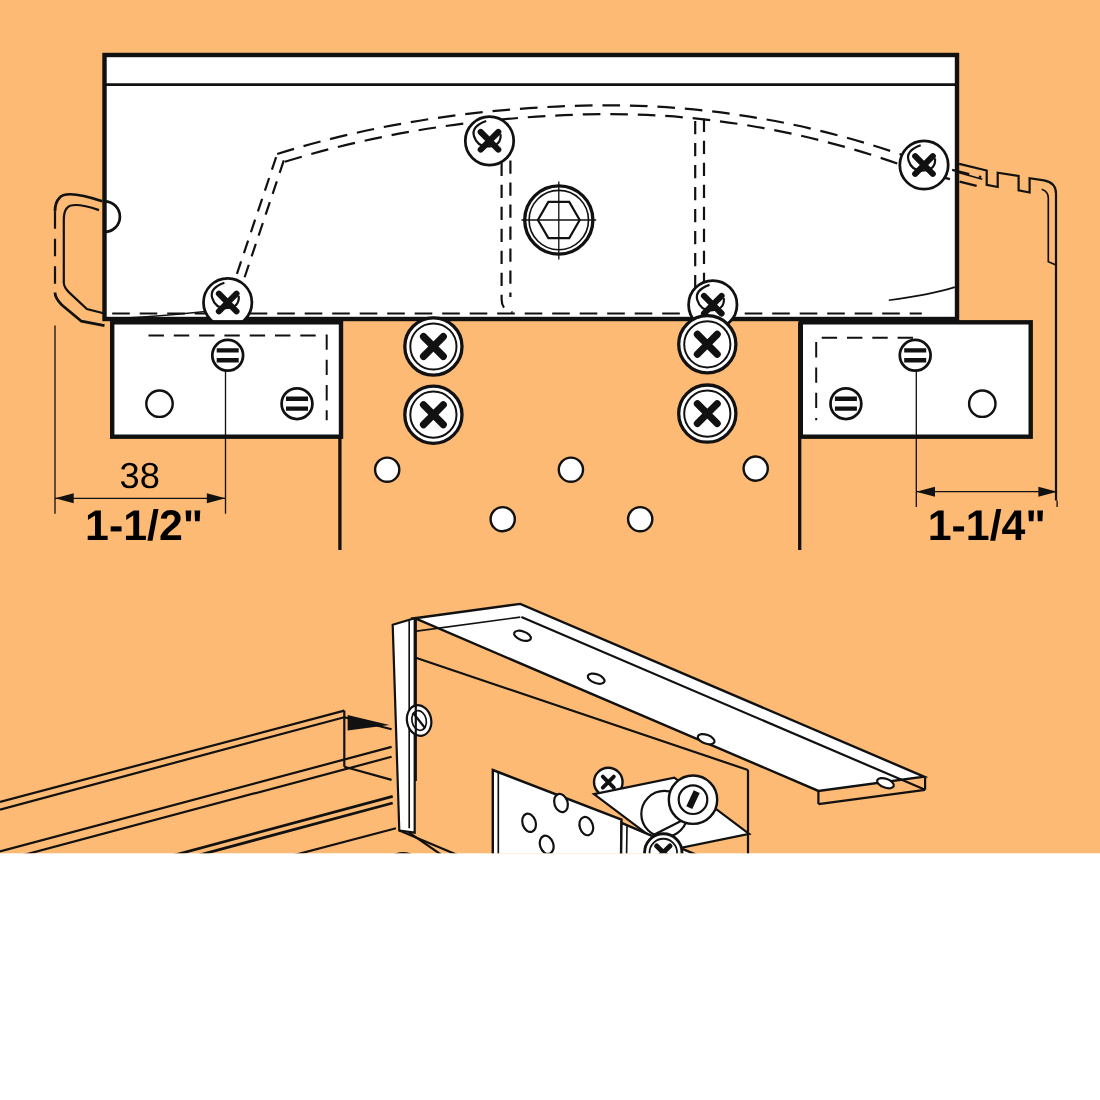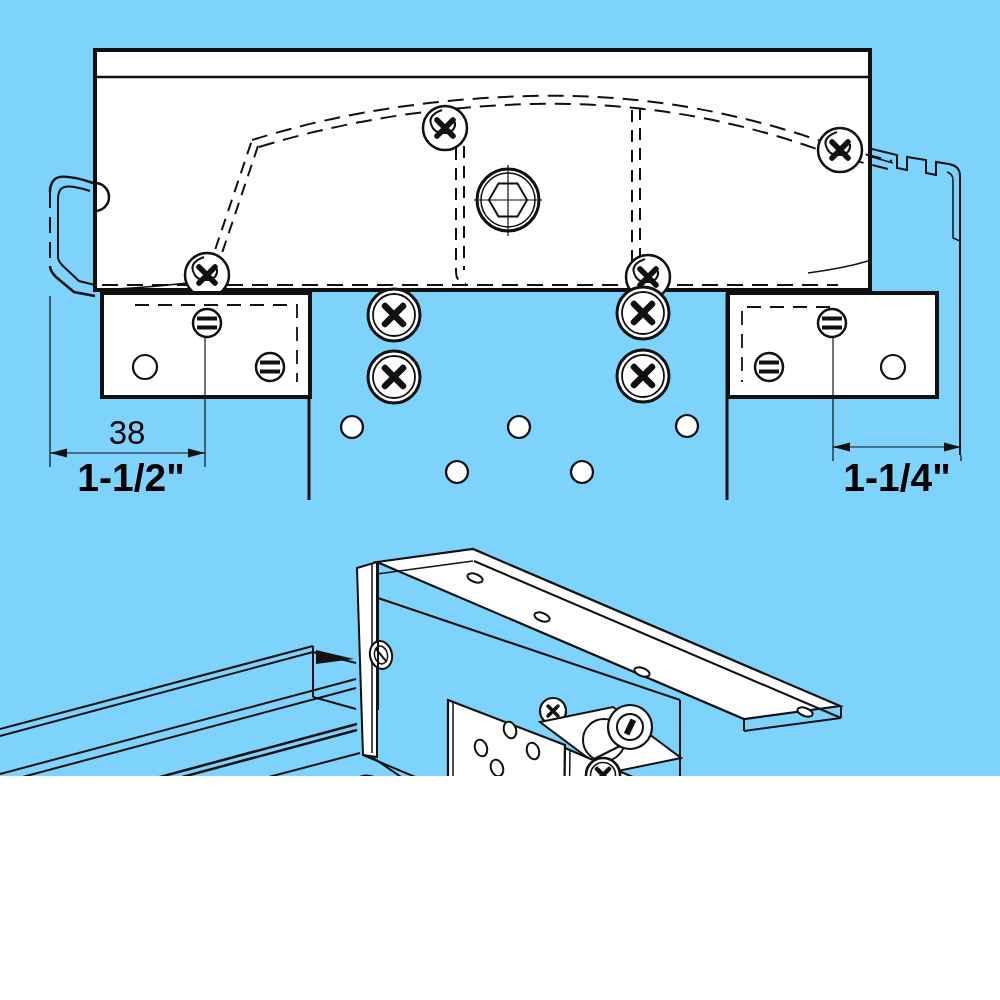--- a/index.html
+++ b/index.html
@@ -1,16 +1,16 @@
 <!DOCTYPE html>
 <html><head>
 <meta charset="utf-8">
 <style>
   html,body{margin:0;padding:0;background:#fff;}
-  .canvas{position:relative;width:1000px;height:776px;background:#7dd3fc;overflow:hidden;
+  .canvas{position:relative;width:1000px;height:776px;background:#fdba74;overflow:hidden;
           font-family:"Liberation Sans", sans-serif;}
   svg{position:absolute;left:0;top:0;}
   .s12{stroke:#111;stroke-width:1.2;fill:none}
   .s15{stroke:#111;stroke-width:1.5;fill:none}
   .s2{stroke:#111;stroke-width:2;fill:none}
   .s22{stroke:#111;stroke-width:2.2;fill:none}
   .s25{stroke:#111;stroke-width:2.5;fill:none}
   .s3{stroke:#111;stroke-width:3;fill:none}
   .s4{stroke:#111;stroke-width:4;fill:none}
   .s5{stroke:#111;stroke-width:5;fill:none}

